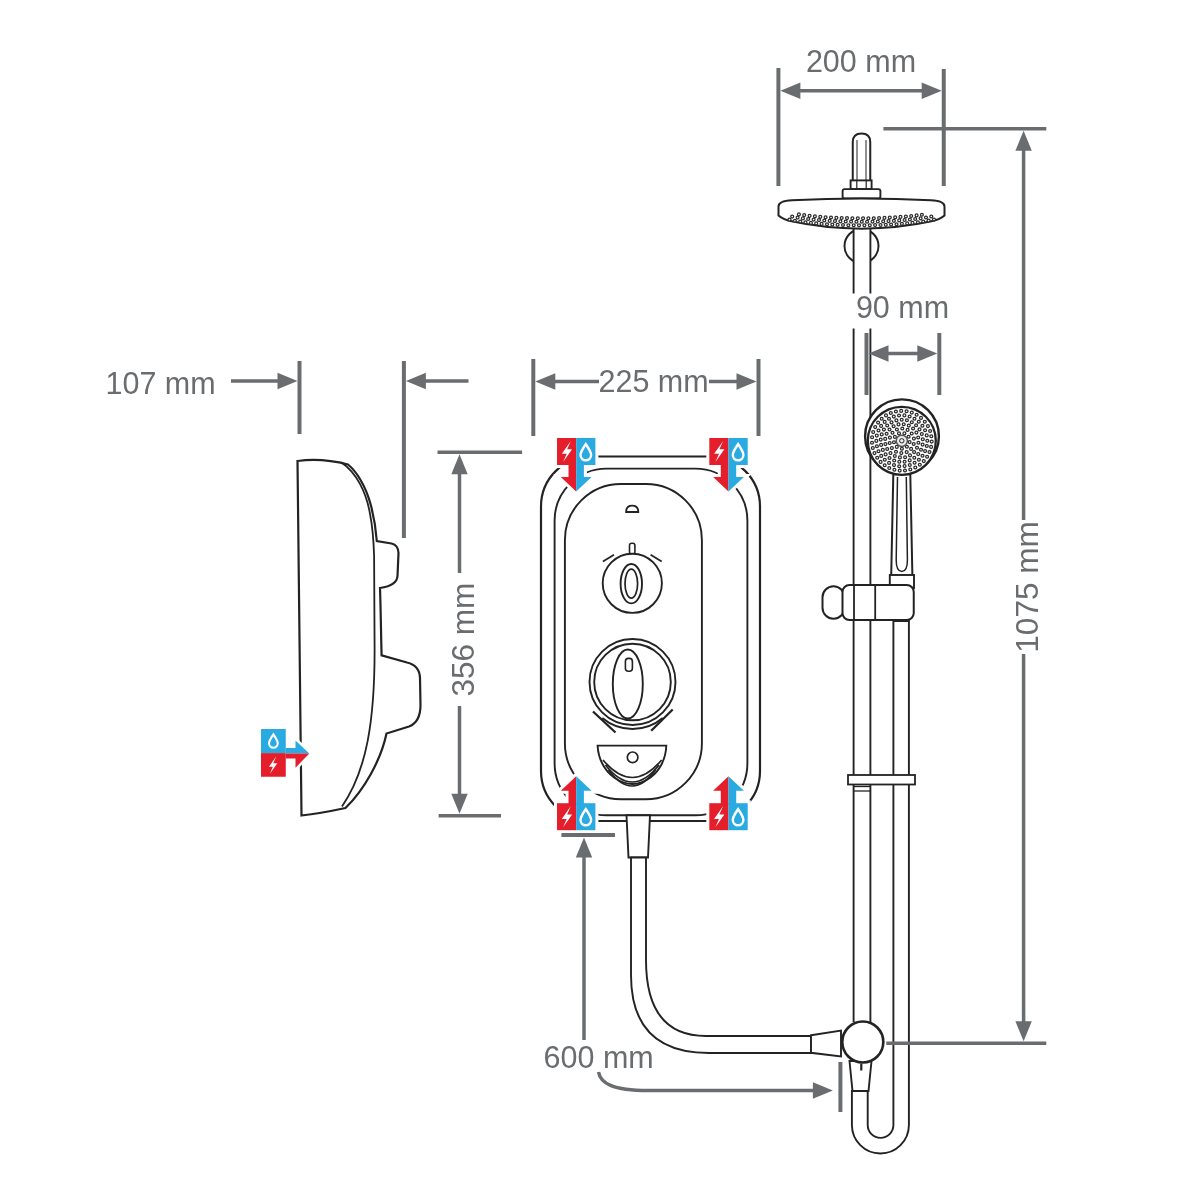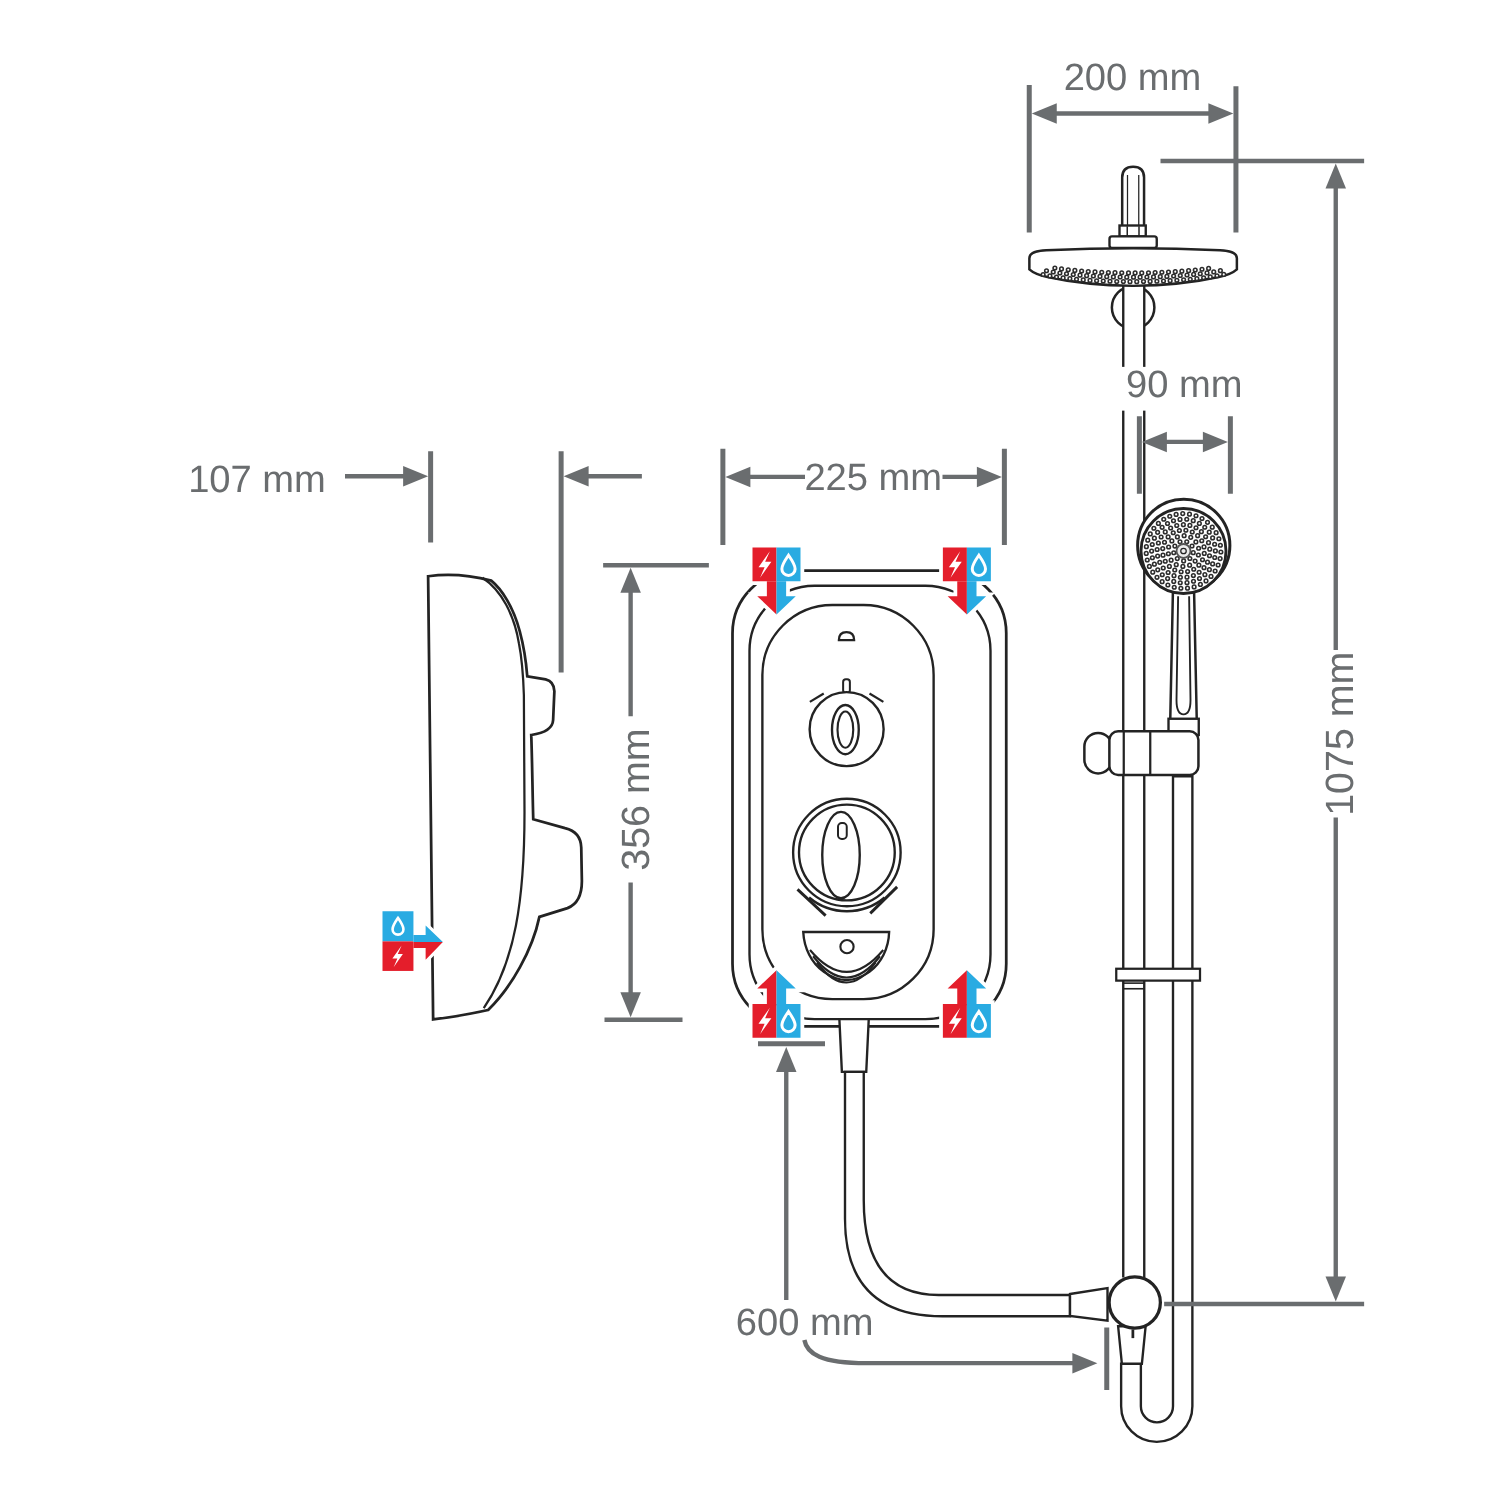--- a/index.html
+++ b/index.html
@@ -1,15 +1,15 @@
 <!DOCTYPE html>
 <html><head><meta charset="utf-8">
 <style>
 html,body{margin:0;padding:0;background:#ffffff;}
-#page{width:1000px;height:1200px;position:relative;background:#ffffff;padding-left:45px;}
+#page{width:1000px;height:1200px;position:relative;background:#ffffff;}
 text{font-family:"Liberation Sans",sans-serif;}
 </style></head>
 <body>
 <div id="page">
 <svg width="1200" height="1200" viewBox="0 0 1200 1200">
 <g id="sideview">
 <path d="M297.5,461 Q322,457.8 348,464.5 C356,471 365.5,485 370.8,505 C373.5,515 375.8,528 376.8,541 L391.5,543.5 Q398.3,545.2 398.5,553 L397.5,576 Q397,585.5 380,588 C380.8,610 381,635 381.6,655.4 L407,662.5 Q419.6,665.5 420,678 L420.5,705 Q420.5,722 409,726.5 L386.5,733.5 C381,760 364,790 345.5,808 Q320,813.5 301.5,815.5 Z" stroke="#232323" stroke-width="2.2" fill="none"></path>
 <path d="M341,462.2 C356,472 366.5,492 370.2,515 C372.6,527 373.6,541 374.1,556 L374.6,650 C374.6,720 367,770 342,806.5" stroke="#232323" stroke-width="1.8" fill="none"></path>
 </g>
 <g id="sideicon">

